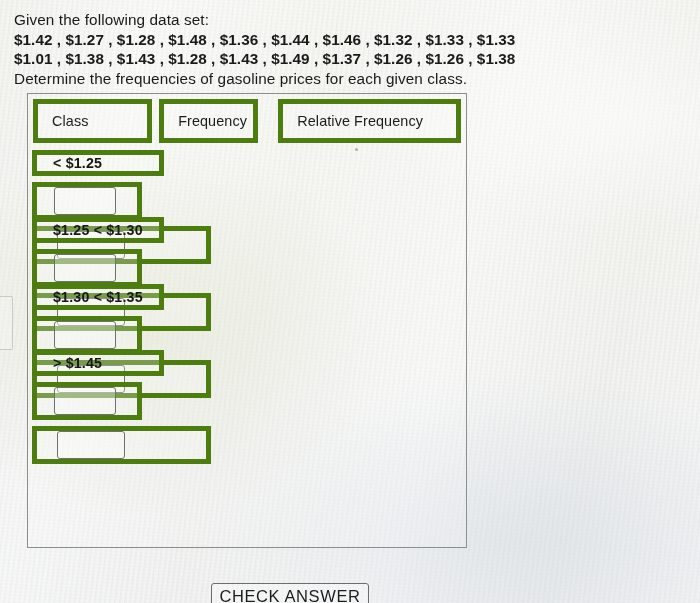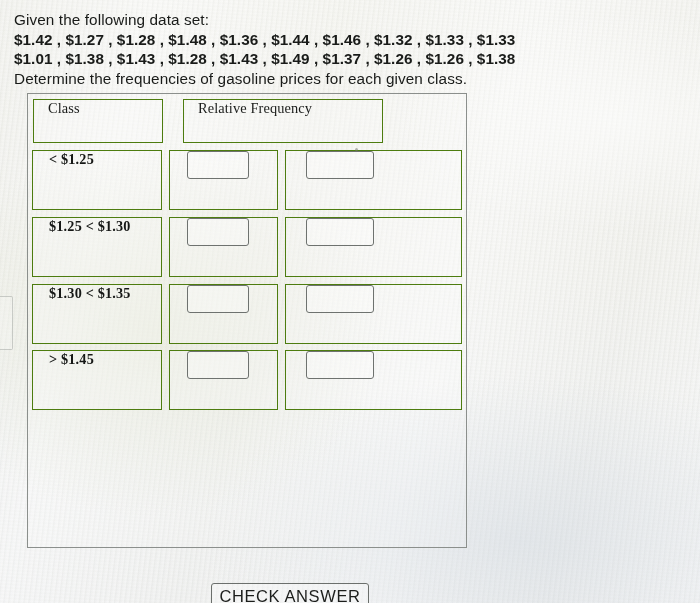--- a/index.html
+++ b/index.html
@@ -124,29 +124,28 @@
     box-sizing: border-box;
     background: rgba(255,255,255,0.12);
   }
   .t-row {
     display: flex;
     box-sizing: border-box;
     width: 100%;
     align-items: stretch;
   }
   .t-row.header-row { height: 53px; }
-  .t-row.data-row   { height: 66.8px; }
+  .t-row.data-row   { height: 66.8px; flex-direction: column; }
 
   .t-cell {
     box-sizing: border-box;
-    border: 1px solid #4d7c0f;
+    border: 5px solid #4d7c0f;
     display: flex;
-    align-items: flex-start;
+    align-items: center;
     background: rgba(252,252,250,0.25);
-    font-family: Liberation Serif, serif;
   }
   .t-cell.class-col { width: 139px; }
   .t-cell.freq-col  { width: 116px; }
   .t-cell.rel-col   { width: 183px; }
 
   
   .t-row.header-row .t-cell {
     margin: 5px 4px 4px 5px;
     height: 44px;
   }
@@ -246,20 +245,23 @@
     <div class="prompt-line bold">$1.01 , $1.38 , $1.43 , $1.28 , $1.43 , $1.49 , $1.37 , $1.26 , $1.26 , $1.38</div>
     <div class="prompt-line">Determine the frequencies of gasoline prices for each given class.</div>
   </div>
 
   <div id="freq-table">
 
     <div class="t-row header-row">
       <div class="t-cell class-col">
         <span class="header-label">Class</span>
       </div>
+      <div class="t-cell freq-col">
+        <span class="header-label">Frequency</span>
+      </div>
       <div class="t-cell rel-col">
         <span class="header-label">Relative Frequency</span>
       </div>
     </div>
 
     <div class="t-row data-row">
       <div class="t-cell class-col">
         <span class="class-label">&lt; $1.25</span>
       </div>
       <div class="t-cell freq-col">

